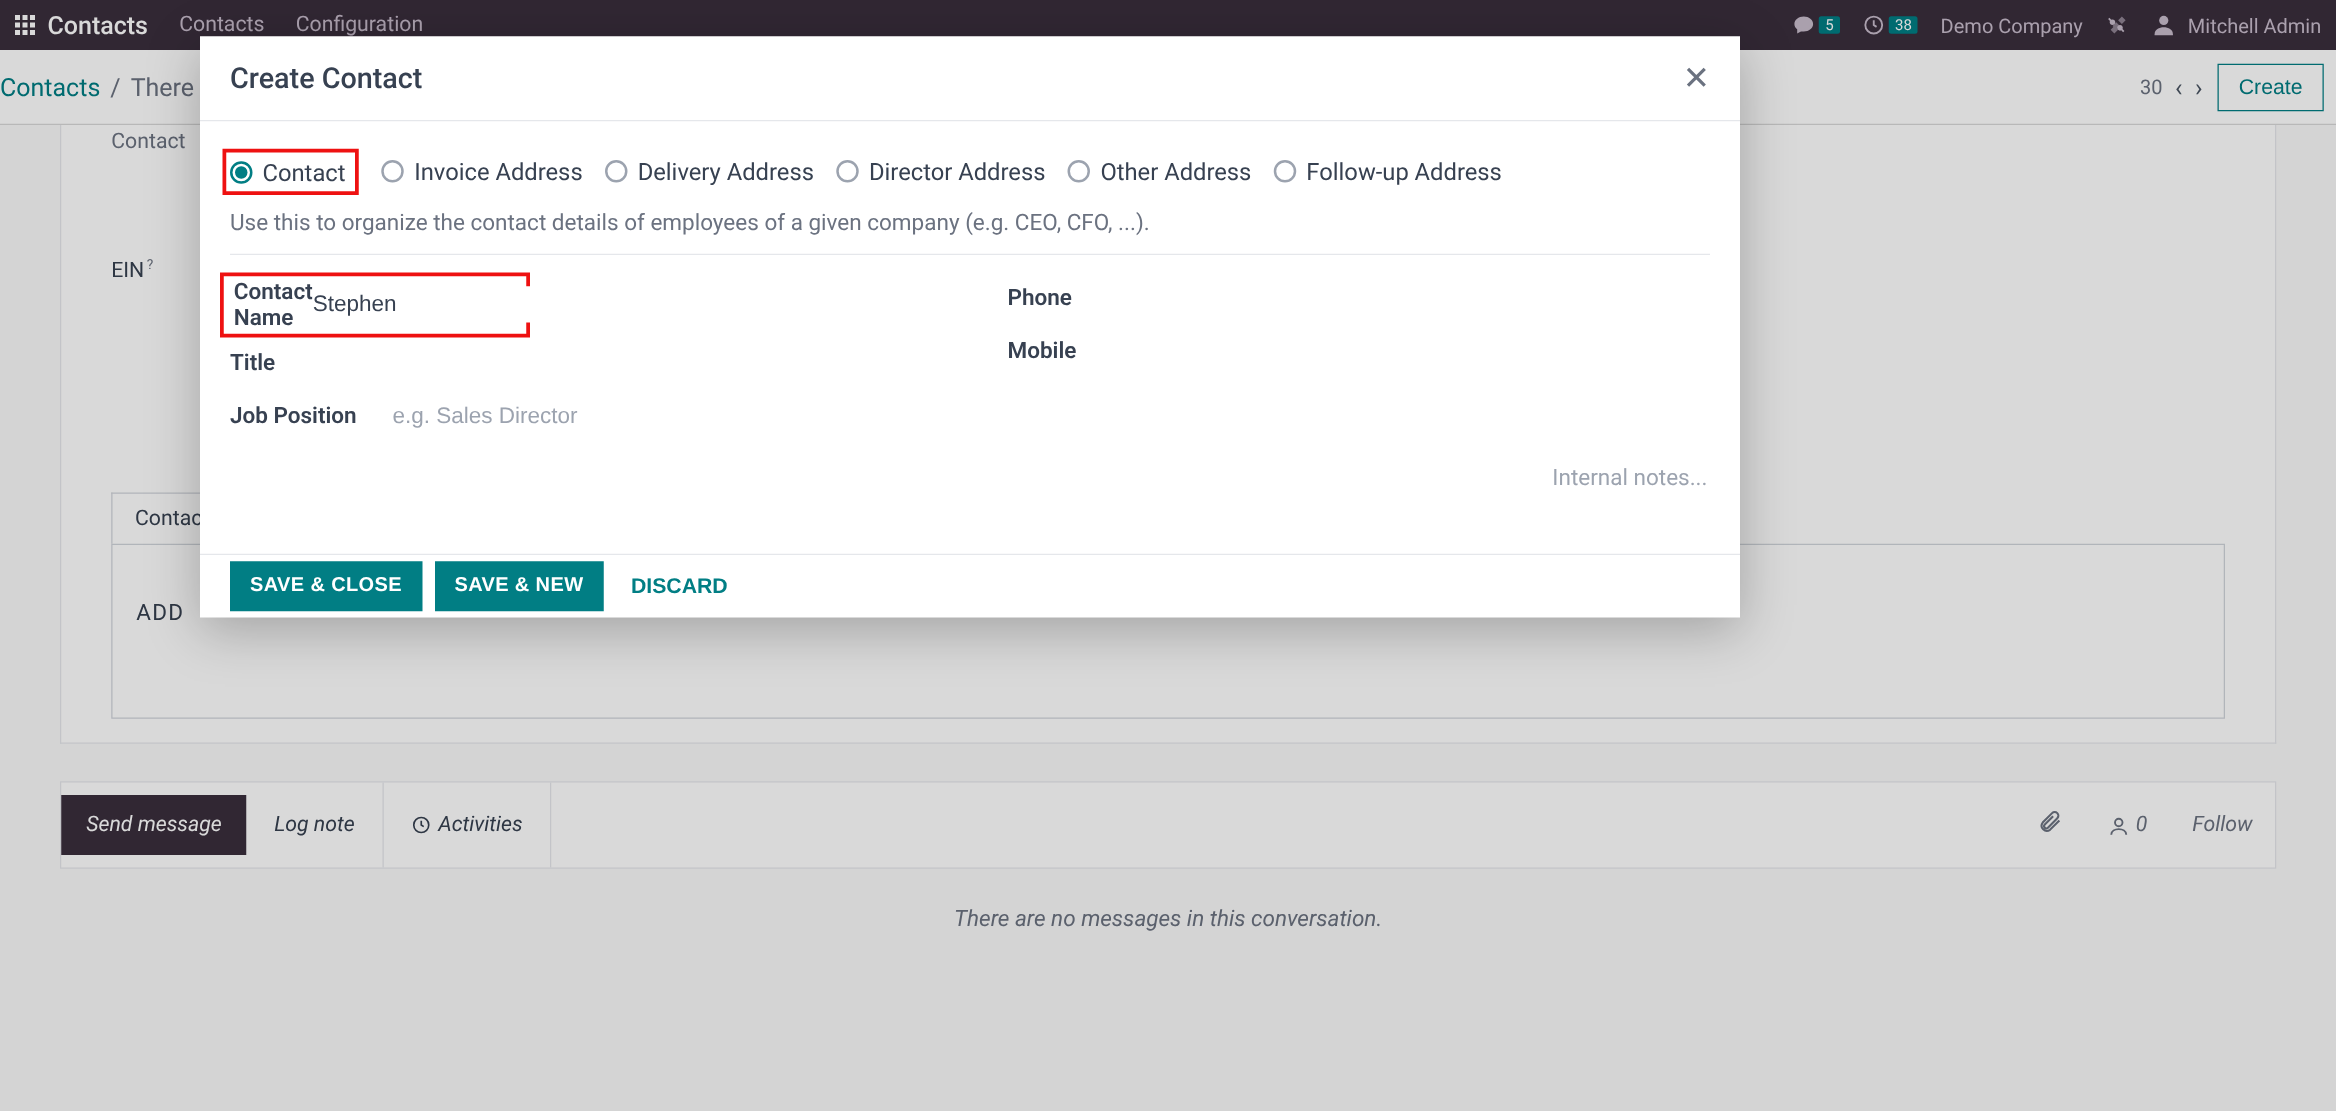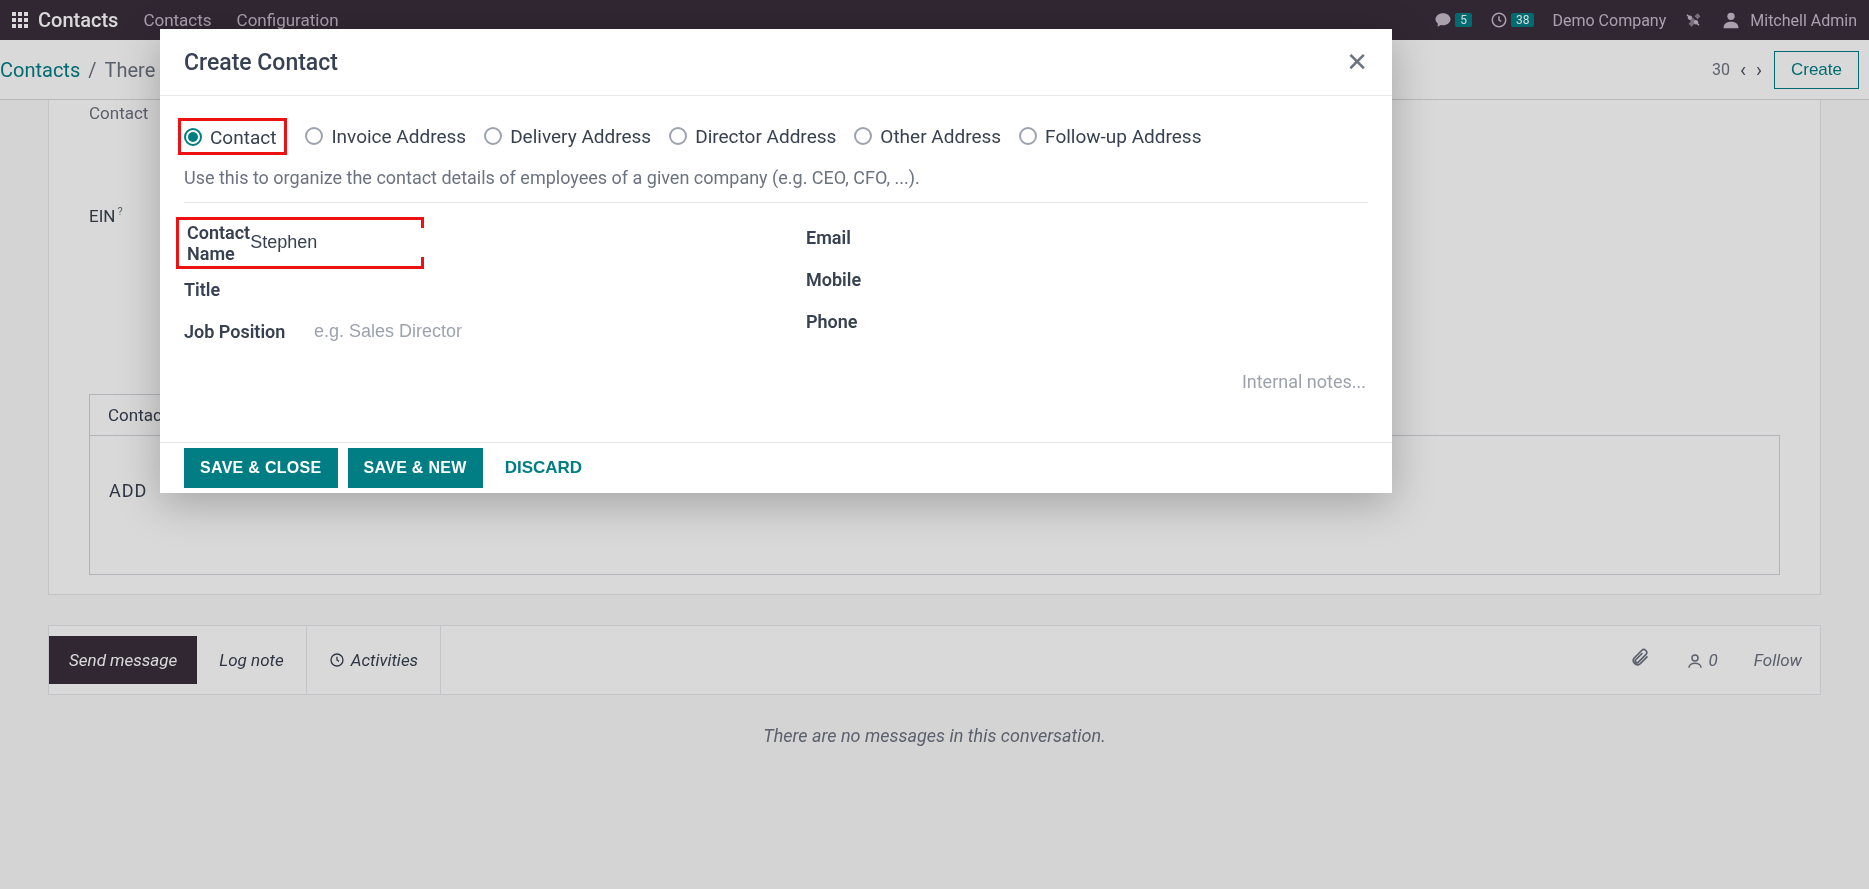--- a/index.html
+++ b/index.html
@@ -312,29 +312,25 @@
           <div class="form-label">Title</div>
         </div>
         <div class="form-row">
           <div class="form-label">Job Position</div>
           <input class="form-input" placeholder="e.g. Sales Director" style="">
         </div>
       </div>
 
       <div>
         <div class="form-row">
-          <div class="form-label">Email</div>
+          <div class="form-label">Phone</div>
           <input class="form-input" style="">
         </div>
         <div class="form-row">
           <div class="form-label">Mobile</div>
-          <input class="form-input" style="">
-        </div>
-        <div class="form-row">
-          <div class="form-label">Phone</div>
           <input class="form-input" style="">
         </div>
       </div>
     </div>
 
     <div class="internal-notes">Internal notes...</div>
   </div>
 
   <div class="modal-footer">
     <button class="btn-primary">SAVE &amp; CLOSE</button>

